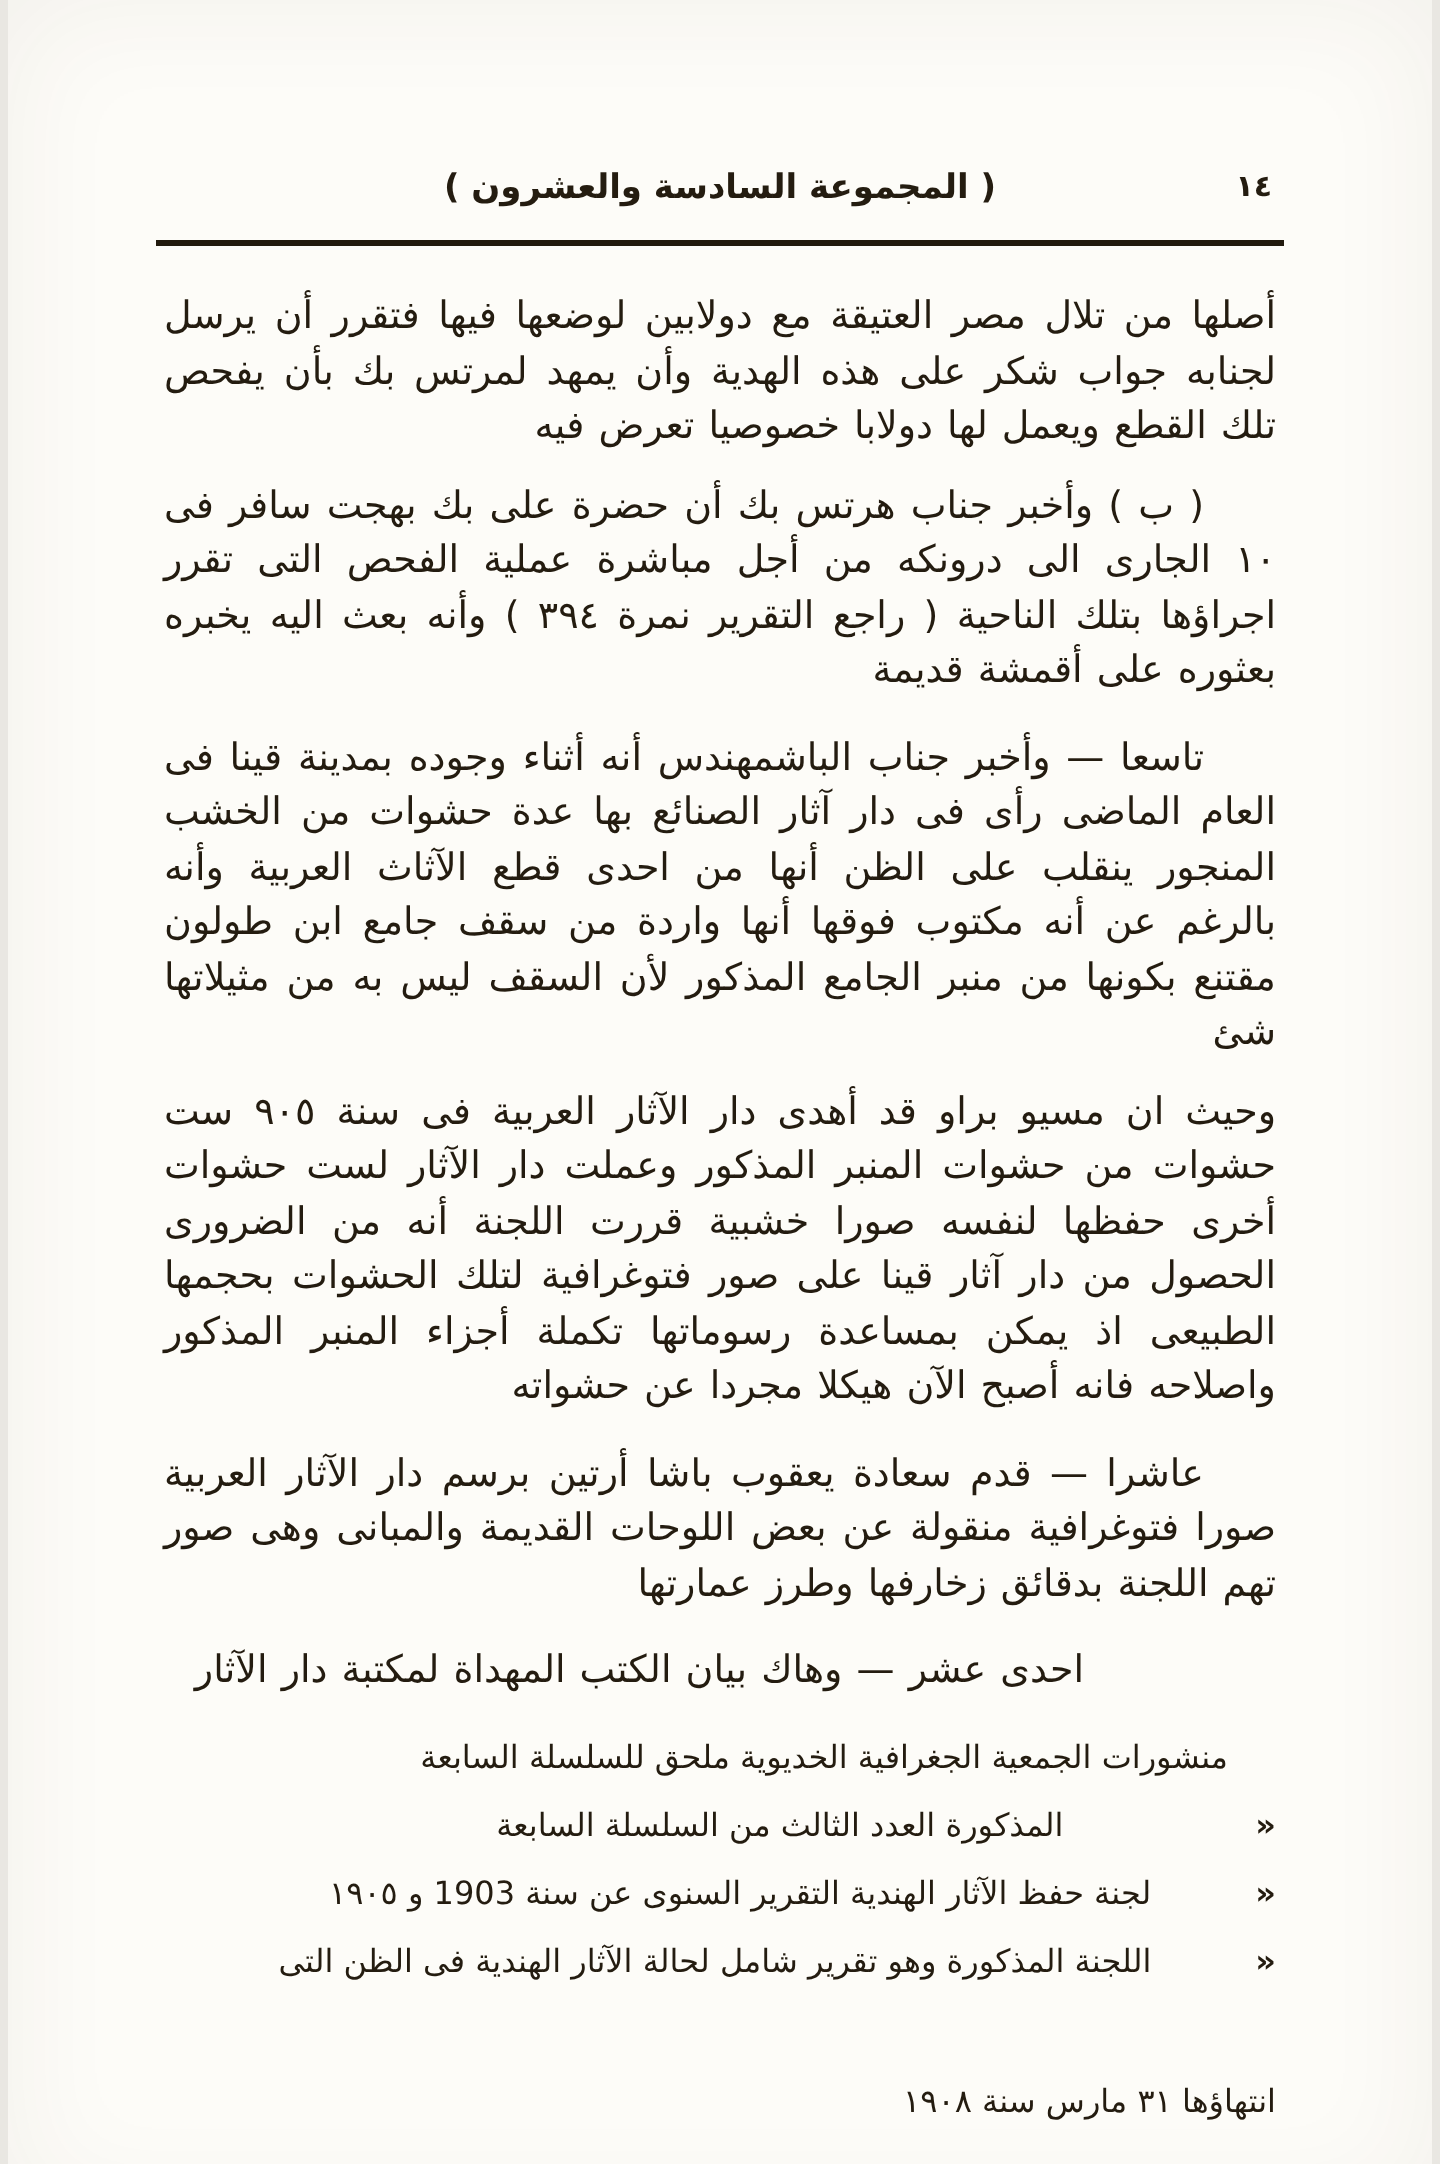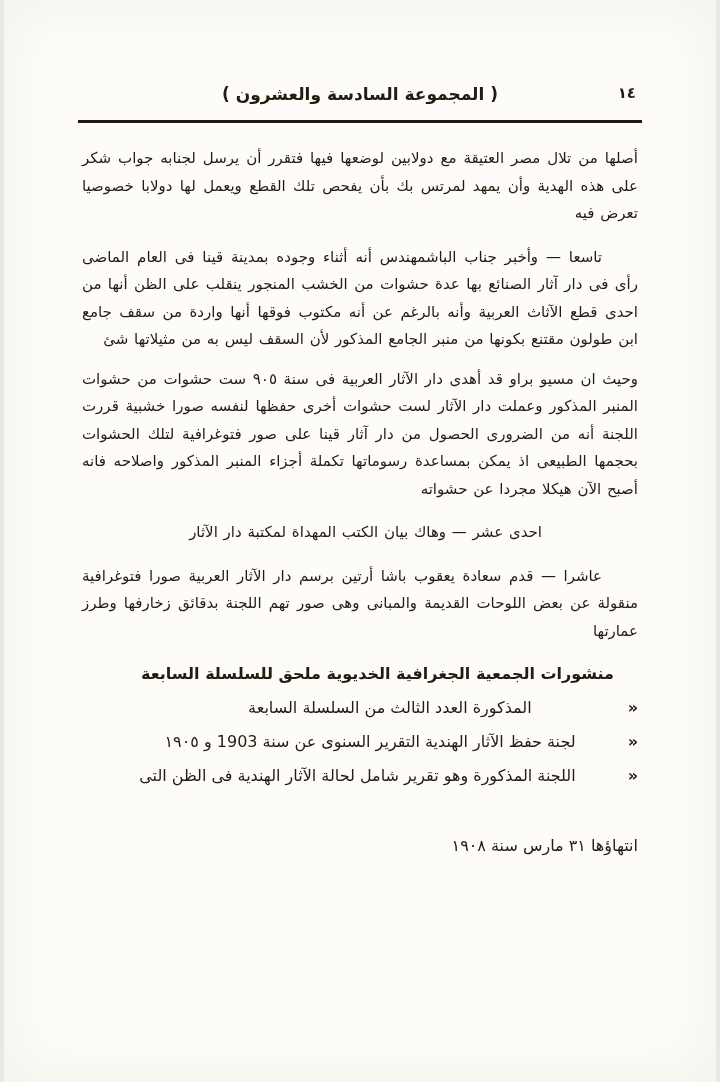--- a/index.html
+++ b/index.html
@@ -35,21 +35,21 @@
     font-size: 15px;
     font-weight: bold;
   }
   .rule {
     border: 0;
     border-top: 3px solid #221a0e;
     margin: 10px -4px 22px -4px;
   }
   .body-text p {
     margin: 0 0 12px 0;
-    font-size: 15px;
+    font-size: 19px;
     line-height: 27.5px;
     text-align: justify;
     word-spacing: 1px;
   }
   .indent { text-indent: 36px; }
   .sect { margin-top: 16px !important; }
   .subhead {
     text-indent: 96px;
     text-align: right !important;
     margin-top: 16px !important;
@@ -57,21 +57,21 @@
   .book-list {
     margin-top: 10px;
   }
   .list-line {
     font-size: 16px;
     line-height: 34px;
     text-align: right;
     white-space: nowrap;
     overflow: hidden;
   }
-  .l1 { padding-right: 24px; font-weight: bold; }
+  .l1 { padding-right: 24px; }
   .ditto {
     display: inline-block;
     font-weight: bold;
     margin-left: 52px;
   }
   .l2 .ditto { margin-left: 96px; }
   .l5 { padding-right: 0; margin-top: 36px; }
 </style>
 </head>
 <body>
@@ -82,28 +82,29 @@
     <span class="header-title">( المجموعة السادسة والعشرون )</span>
     <span class="page-number">١٤</span>
   </header>
 
   <hr class="rule">
 
   <main class="body-text">
 
     <p class="para">أصلها من تلال مصر العتيقة مع دولابين لوضعها فيها فتقرر أن يرسل لجنابه جواب شكر على هذه الهدية وأن يمهد لمرتس بك بأن يفحص تلك القطع ويعمل لها دولابا خصوصيا تعرض فيه</p>
 
+    <p class="para indent">( ب ) وأخبر جناب هرتس بك أن حضرة على بك بهجت سافر فى ١٠ الجارى الى درونكه من أجل مباشرة عملية الفحص التى تقرر اجراؤها بتلك الناحية ( راجع التقرير نمرة ٣٩٤ ) وأنه بعث اليه يخبره بعثوره على أقمشة قديمة</p>
 
     <p class="para indent sect">تاسعا — وأخبر جناب الباشمهندس أنه أثناء وجوده بمدينة قينا فى العام الماضى رأى فى دار آثار الصنائع بها عدة حشوات من الخشب المنجور ينقلب على الظن أنها من احدى قطع الآثاث العربية وأنه بالرغم عن أنه مكتوب فوقها أنها واردة من سقف جامع ابن طولون مقتنع بكونها من منبر الجامع المذكور لأن السقف ليس به من مثيلاتها شئ</p>
 
     <p class="para">وحيث ان مسيو براو قد أهدى دار الآثار العربية فى سنة ٩٠٥ ست حشوات من حشوات المنبر المذكور وعملت دار الآثار لست حشوات أخرى حفظها لنفسه صورا خشبية قررت اللجنة أنه من الضرورى الحصول من دار آثار قينا على صور فتوغرافية لتلك الحشوات بحجمها الطبيعى اذ يمكن بمساعدة رسوماتها تكملة أجزاء المنبر المذكور واصلاحه فانه أصبح الآن هيكلا مجردا عن حشواته</p>
 
+    <p class="para indent sect">عاشرا — قدم سعادة يعقوب باشا أرتين برسم دار الآثار العربية صورا فتوغرافية منقولة عن بعض اللوحات القديمة والمبانى وهى صور تهم اللجنة بدقائق زخارفها وطرز عمارتها</p>
+
     <p class="para subhead">احدى عشر — وهاك بيان الكتب المهداة لمكتبة دار الآثار</p>
-
-    <p class="para indent sect">عاشرا — قدم سعادة يعقوب باشا أرتين برسم دار الآثار العربية صورا فتوغرافية منقولة عن بعض اللوحات القديمة والمبانى وهى صور تهم اللجنة بدقائق زخارفها وطرز عمارتها</p>
 
     <div class="book-list">
 
       <div class="list-line l1">
         <span>منشورات الجمعية الجغرافية الخديوية ملحق للسلسلة السابعة</span>
       </div>
 
       <div class="list-line l2">
         <span class="ditto">«</span><span>المذكورة العدد الثالث من السلسلة السابعة</span>
       </div>

